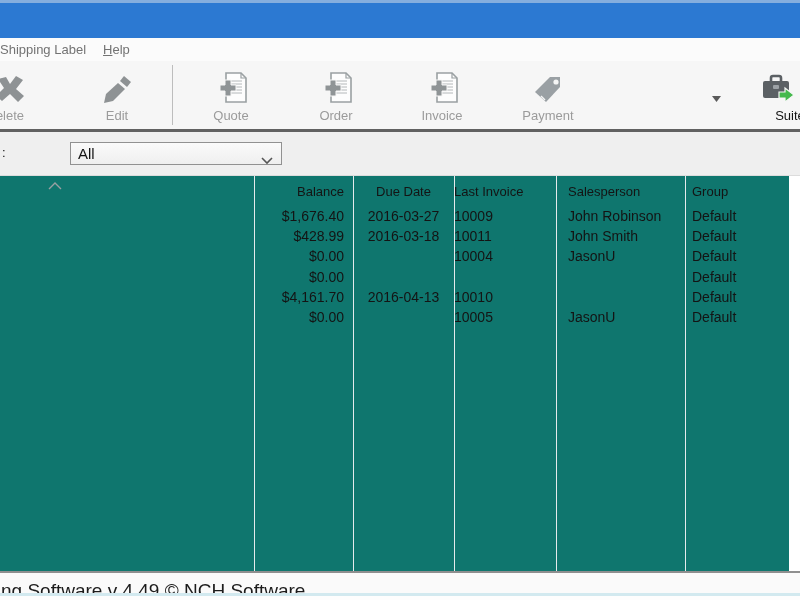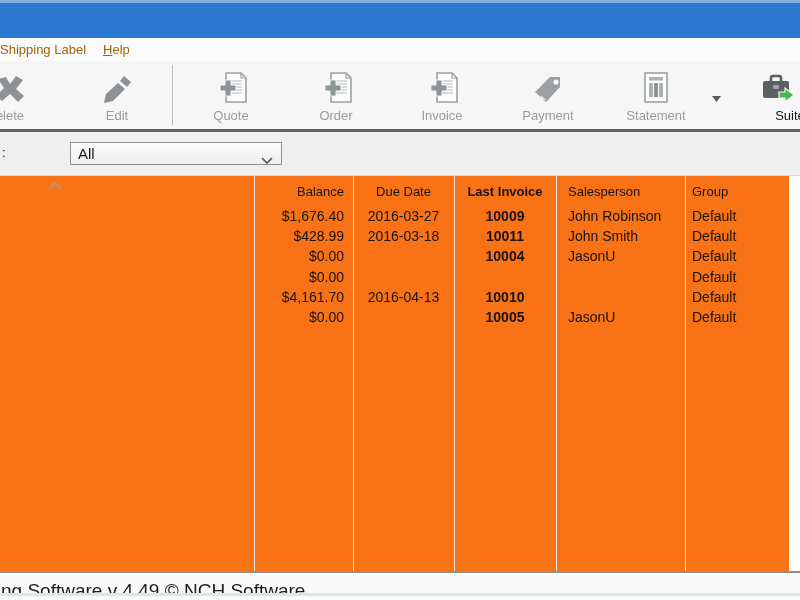--- a/index.html
+++ b/index.html
@@ -7,21 +7,21 @@
     position:relative; width:800px; height:600px; overflow:hidden;
     background:#ffffff; font-family:"Liberation Sans",sans-serif;
     -webkit-font-smoothing:antialiased;
   }
   
   .titlebar{position:absolute;top:0;left:0;right:0;height:38px;background:#2c79d2;}
   .titlebar-highlight{position:absolute;top:0;left:0;right:0;height:3px;background:#85aede;}
   
   .menubar{position:absolute;top:38px;left:0;right:0;height:23px;background:#fbfbfb;
     display:flex;align-items:center;}
-  .menu-item{font-size:13px;color:#a16207;white-space:nowrap;}
+  .menu-item{font-size:13px;color:#737373;white-space:nowrap;}
   .menu-item.cut{margin-left:0px;}
   .menu-item.help{margin-left:17px;}
   .accel::first-letter{text-decoration:underline;}
   
   .toolbar{position:absolute;top:61px;left:0;right:0;height:68px;background:#f6f6f6;}
   .tb-btn{position:absolute;top:6px;width:96px;height:60px;display:flex;flex-direction:column;
     align-items:center;justify-content:flex-start;cursor:default;}
   .tb-icon{height:38px;display:flex;align-items:flex-end;justify-content:center;}
   .tb-label{font-size:13px;color:#9b9b9b;margin-top:3px;white-space:nowrap;}
   .tb-btn.enabled .tb-label{color:#141414;margin-left:28px;}
@@ -31,27 +31,27 @@
   .toolbar-border{position:absolute;top:129px;left:0;right:0;height:3px;background:#616161;}
   
   .filterbar{position:absolute;top:132px;left:0;right:0;height:43px;background:#efefef;}
   .filterbar-bottom{position:absolute;top:175px;left:0;right:0;height:1px;background:#dcdcdc;}
   .filter-label{position:absolute;left:2px;top:13px;font-size:13px;color:#141414;}
   .combo{position:absolute;left:70px;top:10px;width:212px;height:23px;box-sizing:border-box;
     background:linear-gradient(#fafafa,#efefef);border:1px solid #919191;
     display:flex;align-items:center;padding:0 7px;font-size:15px;color:#141414;}
   .combo-chevron{position:absolute;right:8px;top:8px;}
   
-  .table{position:absolute;top:176px;left:0;right:11px;height:395px;background:#f97316;}
+  .table{position:absolute;top:176px;left:0;right:11px;height:395px;background:#0f766e;}
   .colsep{position:absolute;top:0;bottom:0;width:1px;background:#e4eaec;}
   .hdr{position:absolute;top:8px;height:18px;font-size:13px;color:#141414;cursor:default;}
   .cell,.hdr{box-sizing:border-box;white-space:nowrap;overflow:hidden;}
   .col-balance{left:254px;width:90px;text-align:right;}
   .col-due{left:353px;width:101px;text-align:center;}
-  .col-inv{left:454px;width:102px;text-align:center;font-weight:bold;}
+  .col-inv{left:454px;width:102px;}
   .col-sales{left:562px;width:122px;text-align:left;padding-left:6px;}
   .col-group{left:692px;width:106px;text-align:left;padding-left:0px;}
   .sort-caret{position:absolute;left:48px;top:0px;}
   .row{position:absolute;left:0;right:0;height:20px;}
   .cell{position:absolute;top:0;font-size:14px;color:#141414;}
   
   .table-bottom{position:absolute;top:571px;left:0;right:0;height:2px;background:#8f8f8f;}
   .statusbar{position:absolute;top:573px;left:0;right:0;height:36px;background:#fafafa;
     display:flex;align-items:center;font-size:19px;color:#1c1c1c;}
   .status-text{margin-left:1px;white-space:nowrap;}
@@ -135,32 +135,20 @@
       <span class="tb-icon">
         <svg width="34" height="32" viewBox="0 0 34 32">
           <path d="M4 19 L19 4 h10 v10 L15 29 z" fill="#9aa0a4"></path>
           <circle cx="25" cy="9" r="2.6" fill="#f6f6f6"></circle>
           <path d="M10 23 l4 4" stroke="#f6f6f6" stroke-width="1.4"></path>
         </svg>
       </span>
       <span class="tb-label">Payment</span>
     </div>
 
-    <div class="tb-btn" style="left:608px;">
-      <span class="tb-icon">
-        <svg width="30" height="34" viewBox="0 0 30 34">
-          <rect x="4" y="2" width="22" height="29" fill="#fdfdfd" stroke="#9aa0a2" stroke-width="1.6"></rect>
-          <rect x="8" y="6" width="14" height="3.5" fill="#aeb2b4"></rect>
-          <rect x="8" y="12" width="4" height="14" fill="#aeb2b4"></rect>
-          <rect x="13" y="12" width="4" height="14" fill="#8f9496"></rect>
-          <rect x="18" y="12" width="4" height="14" fill="#aeb2b4"></rect>
-        </svg>
-      </span>
-      <span class="tb-label">Statement</span>
-    </div>
 
     <div class="tb-dropdown">
       <svg width="9" height="6" viewBox="0 0 9 6">
         <path d="M0 0 h9 l-4.5 6 z" fill="#5a5a5a"></path>
       </svg>
     </div>
 
     <div class="tb-btn enabled" style="left:728px;">
       <span class="tb-icon">
         <svg width="38" height="34" viewBox="0 0 38 34">

